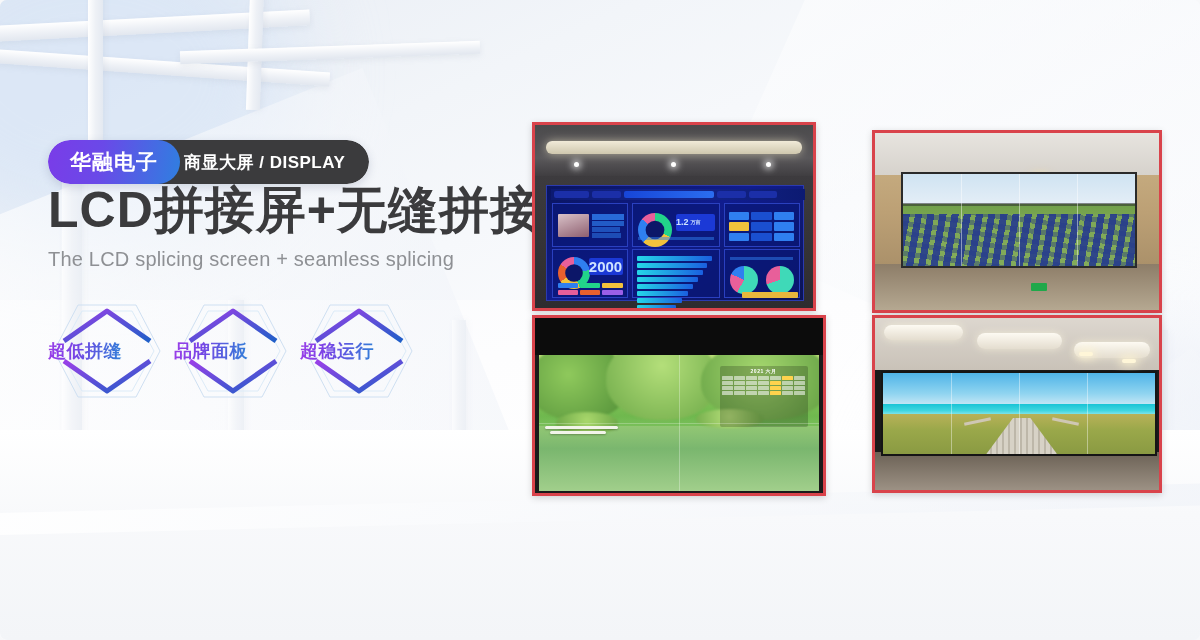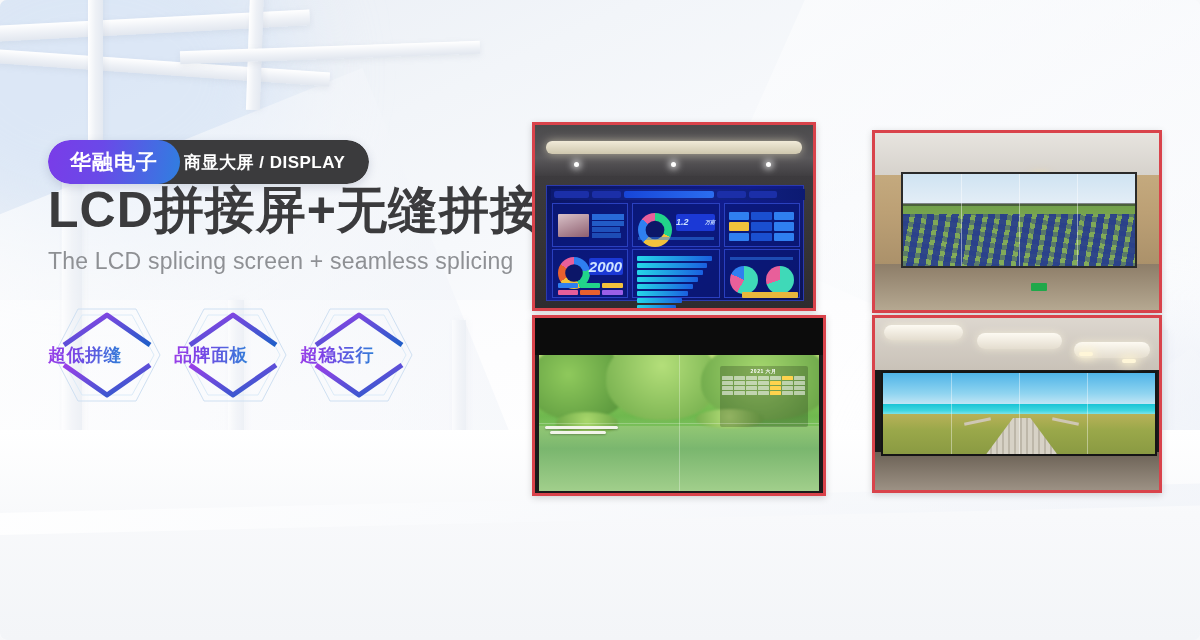--- a/index.html
+++ b/index.html
@@ -32,21 +32,21 @@
   .pill-brand{display:flex;align-items:center;justify-content:center;
       padding:0 22px;border-radius:22px;position:relative;z-index:2;
       background:linear-gradient(100deg,#7a3ce8 0%,#6a49e8 40%,#2f7fe0 100%);
       color:#fff;font-size:21px;font-weight:bold;letter-spacing:1px;}
   .pill-sub{display:flex;align-items:center;justify-content:center;
       padding:0 24px 0 30px;margin-left:-26px;border-radius:0 22px 22px 0;
       background:#3b3b3d;color:#fff;font-size:17px;font-weight:bold;letter-spacing:.5px;}
 
   .title{font-size:50px;font-weight:bold;color:#3b3b3d;
       letter-spacing:1px;line-height:1.04;white-space:nowrap;}
-  .subtitle{margin-top:12px;font-size:23px;color:#8e9094;letter-spacing:.2px;white-space:nowrap;}
+  .subtitle{margin-top:12px;font-size:20px;color:#8e9094;letter-spacing:.2px;white-space:nowrap;}
 
   .features{margin-top:26px;display:flex;gap:8px;}
   .hexwrap{position:relative;width:118px;height:108px;display:flex;
       align-items:center;justify-content:flex-start;}
   .hexwrap svg{position:absolute;left:0;top:0;}
   .hextext{position:relative;z-index:3;font-size:18px;font-weight:bold;
       letter-spacing:.5px;white-space:nowrap;
       background:linear-gradient(95deg,#9b3fe8 0%,#7a44e6 35%,#2f7fd8 100%);
       -webkit-background-clip:text;background-clip:text;color:transparent;}
 
@@ -78,21 +78,21 @@
   .dtab.mid{background:linear-gradient(90deg,#1746d8,#2b6ef0);flex:0 0 36%;}
   .dpanel{position:absolute;background:rgba(10,24,120,.72);border:1px solid #2a40c0;}
   .p1{left:2%;top:15%;width:29%;height:37%;}
   .p2{left:33%;top:15%;width:34%;height:37%;}
   .p3{left:69%;top:15%;width:29%;height:37%;}
   .p4{left:2%;top:55%;width:29%;height:42%;}
   .p5{left:33%;top:55%;width:34%;height:42%;}
   .p6{left:69%;top:55%;width:29%;height:42%;}
   .donut{position:absolute;border-radius:50%;}
   .kpi{position:absolute;background:#1b39d6;border-radius:2px;color:#cfe3ff;
-      display:flex;align-items:center;justify-content:space-between;font-weight:bold;font-style:italic;}
+      display:flex;align-items:center;justify-content:flex-start;font-weight:bold;}
   .barlist{position:absolute;display:flex;flex-direction:column;gap:2px;}
   .blrow{height:5px;background:linear-gradient(90deg,#25d7e8,#1a5fe0);border-radius:1px;}
   .pie{position:absolute;border-radius:50%;}
   .minis{position:absolute;display:grid;gap:2px;}
   .mbox{background:#2f7ff0;border-radius:1px;}
 
   
   .sw-ceil{position:absolute;left:0;top:0;width:100%;height:24%;
       background:linear-gradient(180deg,#e7e4df 0%,#d6d2cc 100%);}
   .sw-wood{position:absolute;left:0;top:0;width:100%;height:100%;

